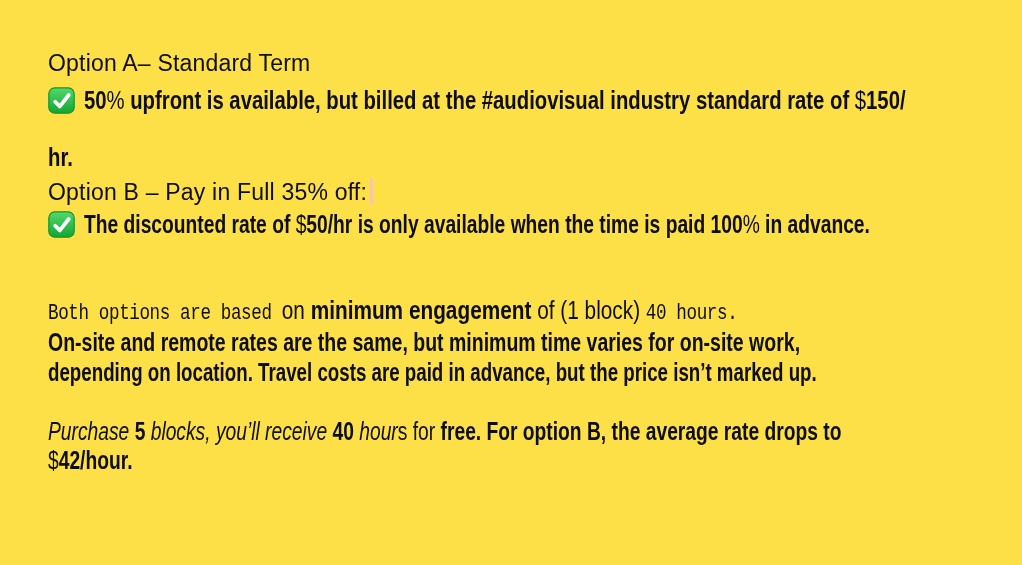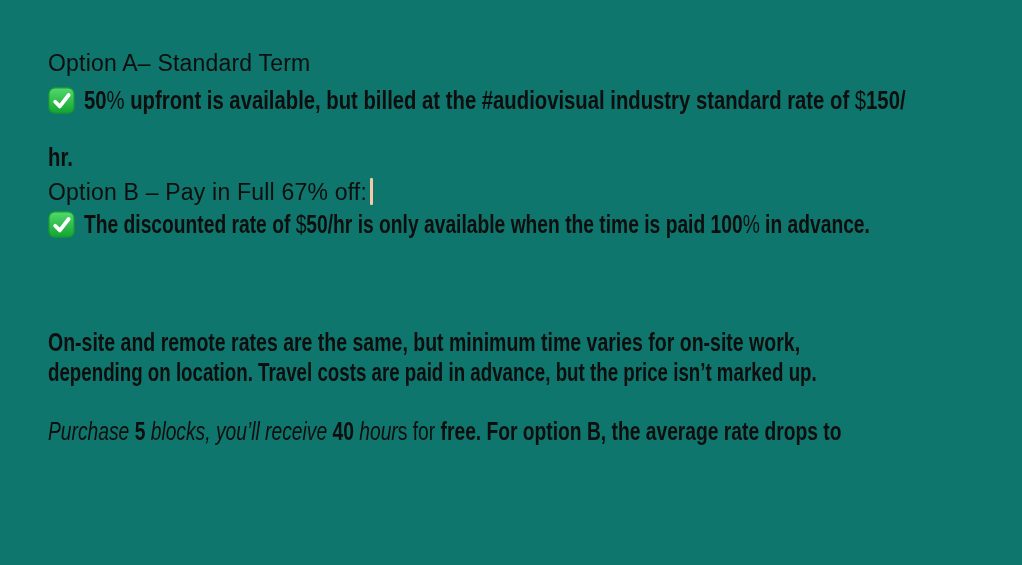--- a/index.html
+++ b/index.html
@@ -1,21 +1,21 @@
 <!DOCTYPE html>
 <html><head>
 <meta charset="utf-8">
 <style>
   html,body{margin:0;padding:0;}
   body{
     width:1022px;height:565px;background:#ffffff;overflow:hidden;
     font-family:"Liberation Sans","DejaVu Sans",sans-serif;color:#0e0e0e;
     position:relative;
   }
-  .doc{position:absolute;inset:0;background:#0f766e;}
+  .doc{position:absolute;inset:0;background:#fde047;}
   .line{position:absolute;left:48px;white-space:nowrap;line-height:1;}
   .txt{display:inline-block;transform-origin:0 60%;font-size:26px;font-weight:400;}
   .h .txt{font-size:23px;letter-spacing:.2px;}
   
   .s72{transform:scaleX(.72)}
   .s74{transform:scaleX(.74)}
   .s75{transform:scaleX(.75)}
   .s78{transform:scaleX(.78)}
   .s80{transform:scaleX(.80)}
   
@@ -51,39 +51,45 @@
         <path d="M8.5 17.5 L14 23 L24.5 9.5" fill="none" stroke="#ffffff" stroke-width="4.5" stroke-linecap="round" stroke-linejoin="round"></path>
       </svg>
     </span><span class="txt s78"><span class="rb">50</span><span class="rs">%</span><span class="rb"> upfront is available, but billed at the #audiovisual industry standard rate of </span><span class="rs">$</span><span class="rb">150/</span></span>
   </div>
 
   <div class="line" style="top:144px">
     <span class="txt s78"><span class="rb">hr.</span></span>
   </div>
 
   <div class="line h" style="top:178px">
-    <span class="txt"><span>Option B – Pay in Full 67% off:</span></span><span class="caret" style="background: rgb(245, 201, 161);"></span>
+    <span class="txt"><span>Option B – Pay in Full 35% off:</span></span><span class="caret" style="background: rgb(245, 201, 161);"></span>
   </div>
 
   <div class="line" style="top:211px">
     <span class="emoji">
       <svg viewBox="0 0 32 32" aria-hidden="true">
         <rect x="1" y="1" width="30" height="30" rx="7" fill="url(#g1)" stroke="#149533" stroke-width="1.5"></rect>
         <path d="M8.5 17.5 L14 23 L24.5 9.5" fill="none" stroke="#ffffff" stroke-width="4.5" stroke-linecap="round" stroke-linejoin="round"></path>
       </svg>
     </span><span class="txt s74"><span class="rb">The discounted rate of </span><span class="rs">$</span><span class="rb">50/hr is only available when the time is paid 100</span><span class="rs">%</span><span class="rb"> in advance.</span></span>
   </div>
 
+  <div class="line" style="top:297px">
+    <span class="txt s80"><span class="rm">Both options are based </span><span>on </span><span class="rb">minimum engagement </span><span>of (1 block) </span><span class="rm">40 hours.</span></span>
+  </div>
 
   <div class="line" style="top:329px">
     <span class="txt s75"><span class="rb">On-site and remote rates are the same, but minimum time varies for on-site work,</span></span>
   </div>
 
   <div class="line" style="top:359px">
     <span class="txt s72"><span class="rb">depending on location. Travel costs are paid in advance, but the price isn’t marked up.</span></span>
   </div>
 
   <div class="line" style="top:418px">
     <span class="txt s74"><span class="ri">Purchase </span><span class="rb">5 </span><span class="ri">blocks</span><span class="ri">, </span><span class="ri">you’ll receive </span><span class="rb">40 </span><span class="ri">hour</span><span>s </span><span>for </span><span class="rb">free. For option B, the average rate drops to</span></span>
   </div>
 
+  <div class="line" style="top:447px">
+    <span class="txt s74"><span class="rs">$</span><span class="rb">42/hour.</span></span>
+  </div>
 
 </main>
 
 </body></html>

